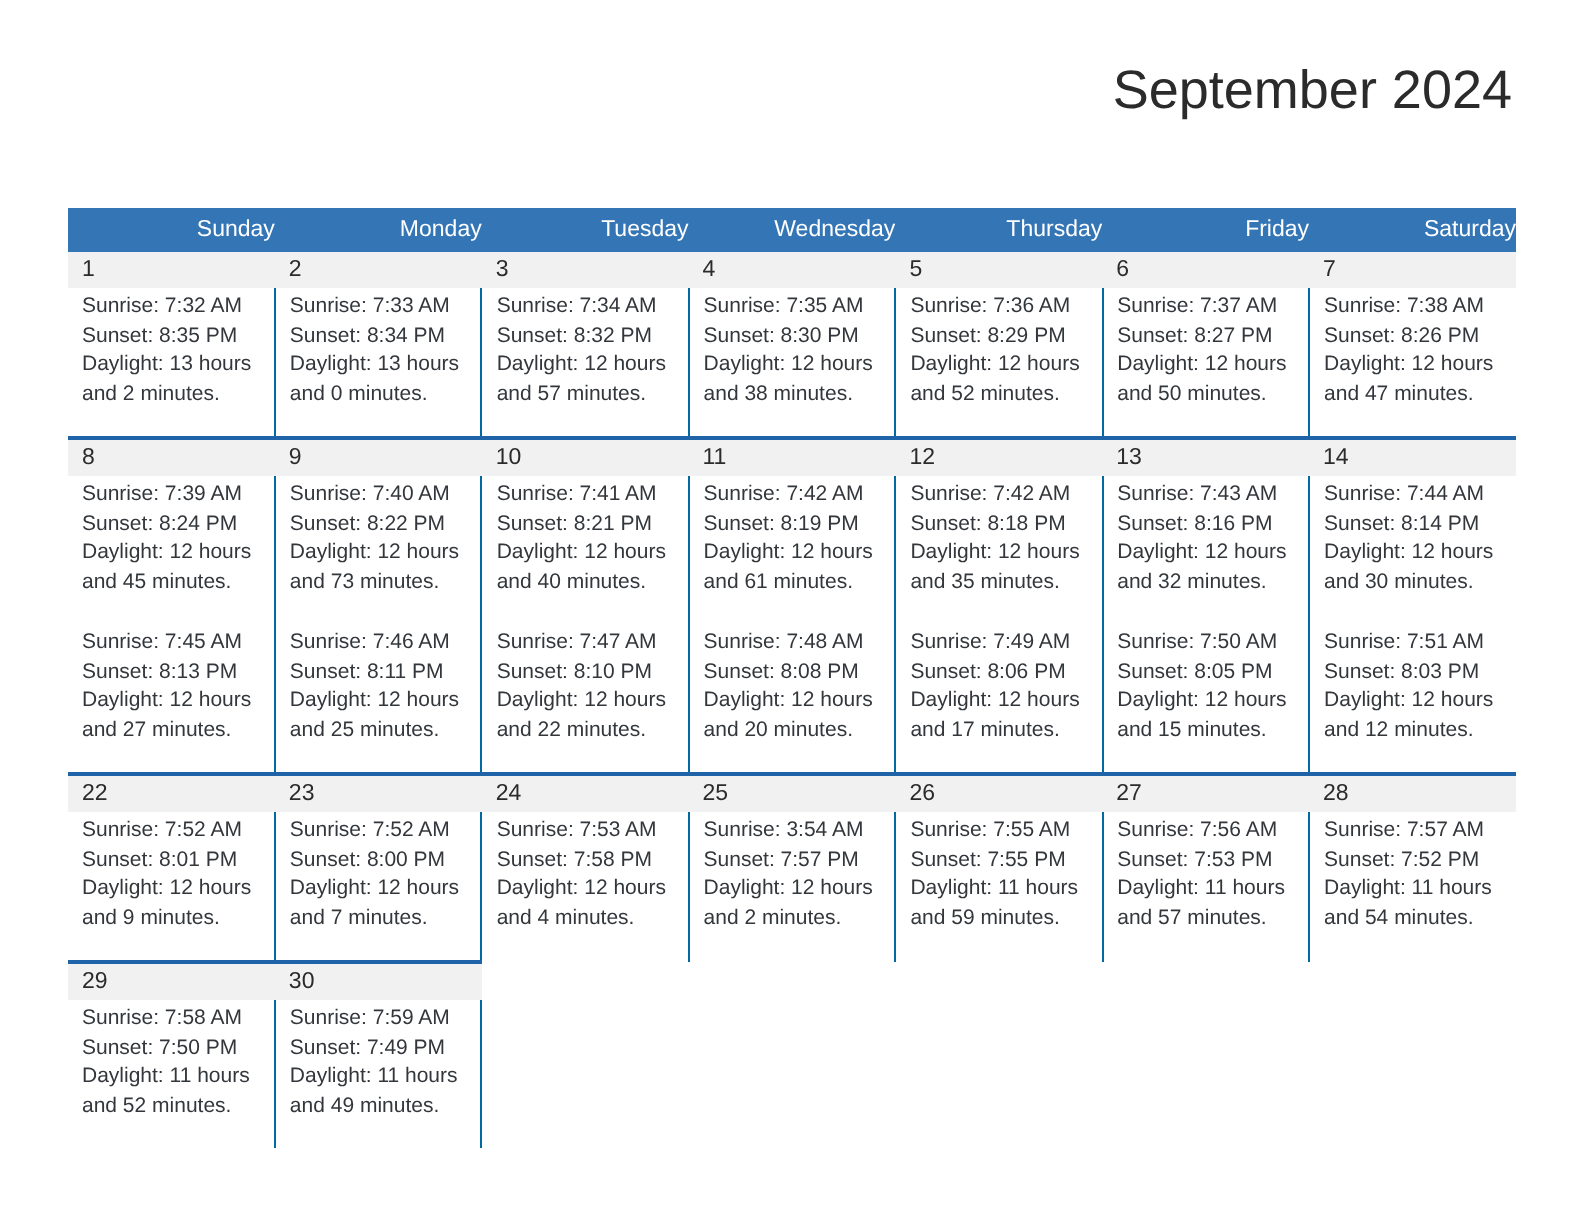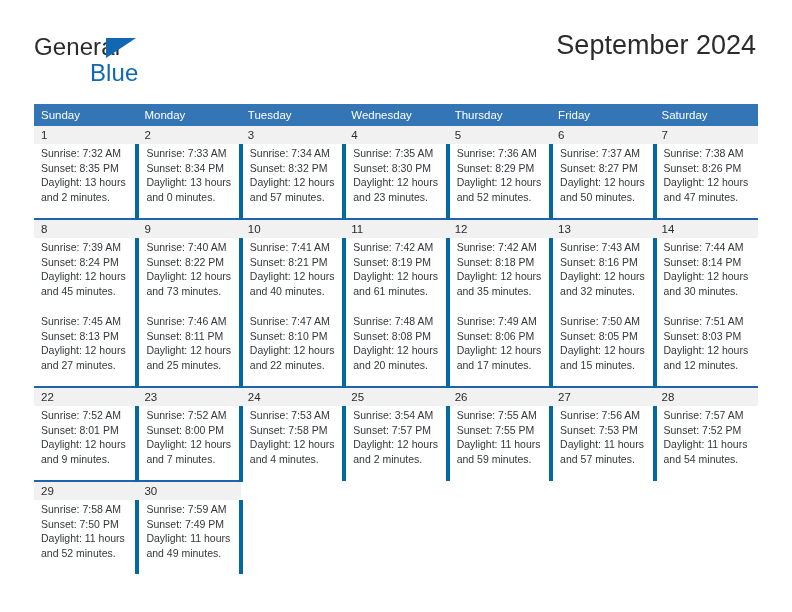--- a/index.html
+++ b/index.html
@@ -92,21 +92,21 @@
     border-collapse: collapse;
     table-layout: fixed;
   }
   .calendar col { width: 103.43px; }
 
   .calendar thead th {
     background: #3475b5;
     color: #ffffff;
     font-size: 11.5px;
     font-weight: normal;
-    text-align: left;
+    text-align: right;
     padding: 5px 0 5px 7px;
     height: 11px;
     border: none;
   }
 
   .daynum-row td {
     background: #f1f1f1;
     border-top: 2px solid #1f63a8;
     font-size: 11.5px;
     color: #2b2b2b;
@@ -122,40 +122,35 @@
     border-top: none;
   }
 
   .detail-row td {
     background: #ffffff;
     font-size: 10.5px;
     color: #33373b;
     line-height: 14.6px;
     padding: 2px 5px 10px 7px;
     vertical-align: top;
-    border-right: 4px solid #0369a1;
+    border-right: 1px solid #0369a1;
     height: 62px;
   }
   .detail-row td:last-child { border-right: none; }
   .detail-row td.empty-cell { border-right: none; }
 
   .sun-line { white-space: nowrap; }
 </style>
 </head>
 <body>
 
 <div id="page">
 
   <div class="header">
 
-    <div class="logo">
-      <span class="logo-general">General</span>
-      <span class="logo-triangle"></span>
-      <span class="logo-blue">Blue</span>
-    </div>
 
     <div class="title-block">
       <div class="title">September 2024</div>
     </div>
 
   </div>
 
   <table class="calendar">
     <colgroup>
       <col>
@@ -204,21 +199,21 @@
         <td>
           <div class="sun-line">Sunrise: 7:34 AM</div>
           <div class="sun-line">Sunset: 8:32 PM</div>
           <div class="sun-line">Daylight: 12 hours</div>
           <div class="sun-line">and 57 minutes.</div>
         </td>
         <td>
           <div class="sun-line">Sunrise: 7:35 AM</div>
           <div class="sun-line">Sunset: 8:30 PM</div>
           <div class="sun-line">Daylight: 12 hours</div>
-          <div class="sun-line">and 23 minutes.</div>
+          <div class="sun-line">and 38 minutes.</div>
         </td>
         <td>
           <div class="sun-line">Sunrise: 7:36 AM</div>
           <div class="sun-line">Sunset: 8:29 PM</div>
           <div class="sun-line">Daylight: 12 hours</div>
           <div class="sun-line">and 52 minutes.</div>
         </td>
         <td>
           <div class="sun-line">Sunrise: 7:37 AM</div>
           <div class="sun-line">Sunset: 8:27 PM</div>

